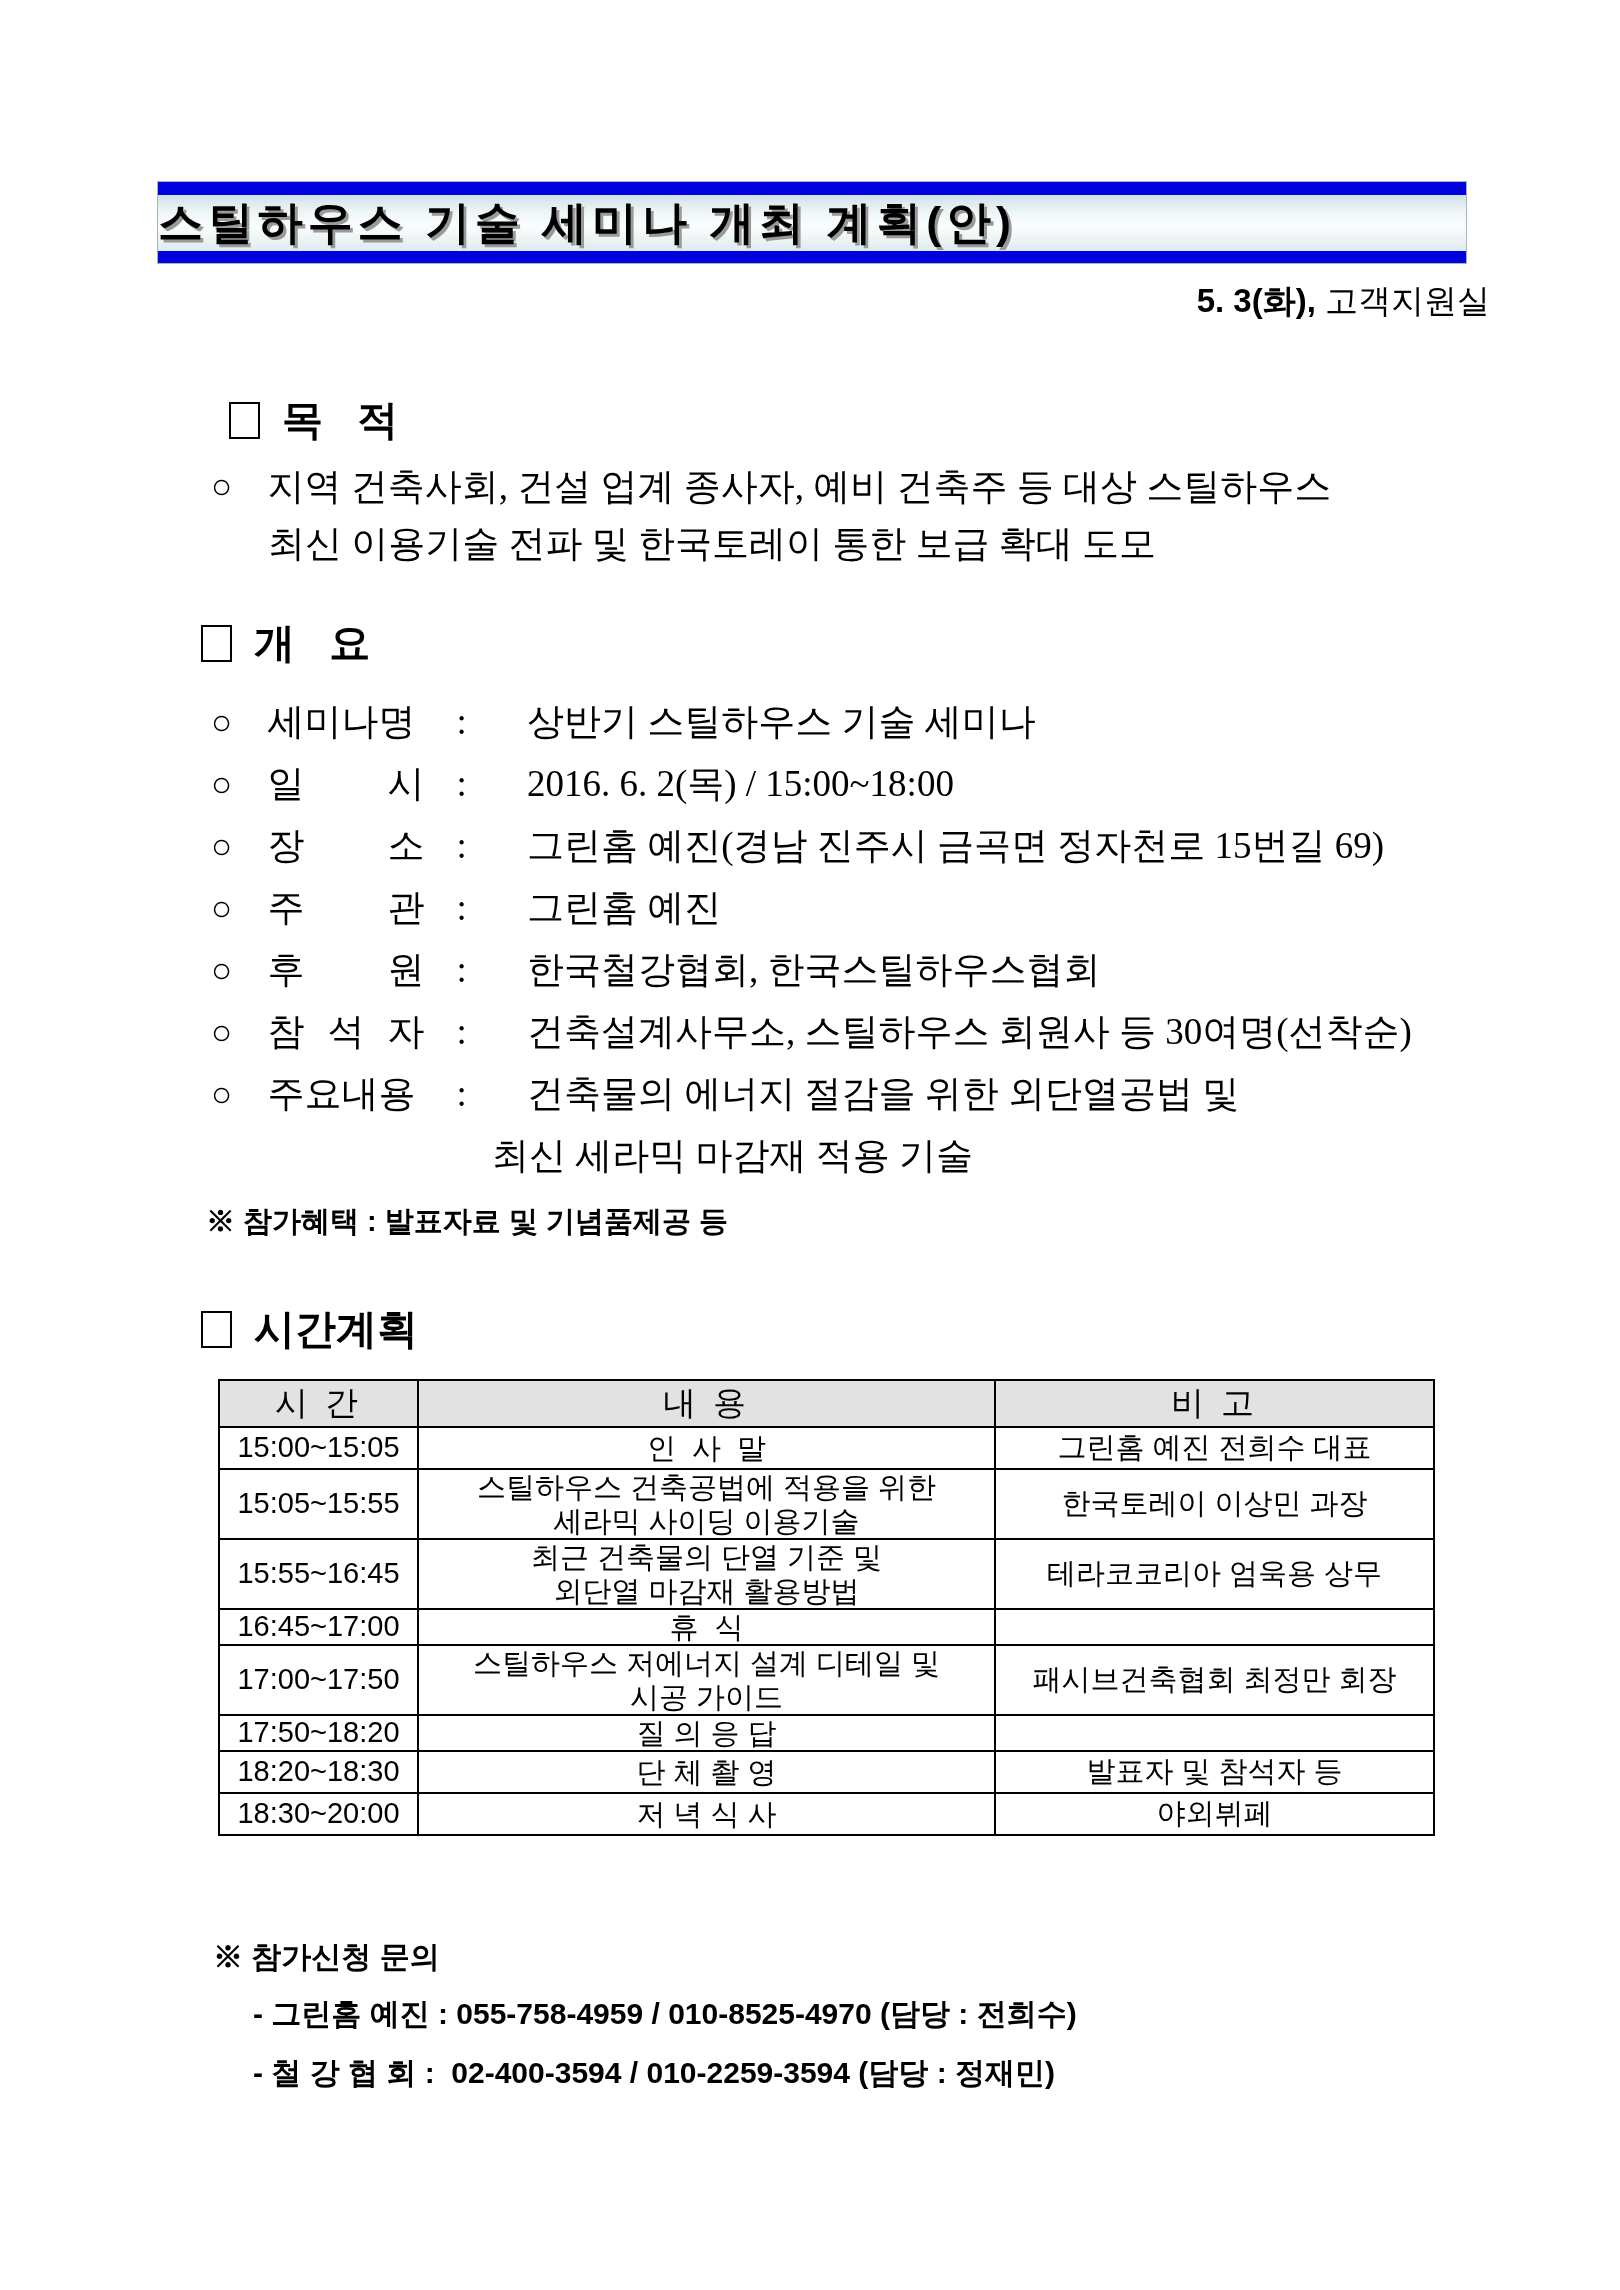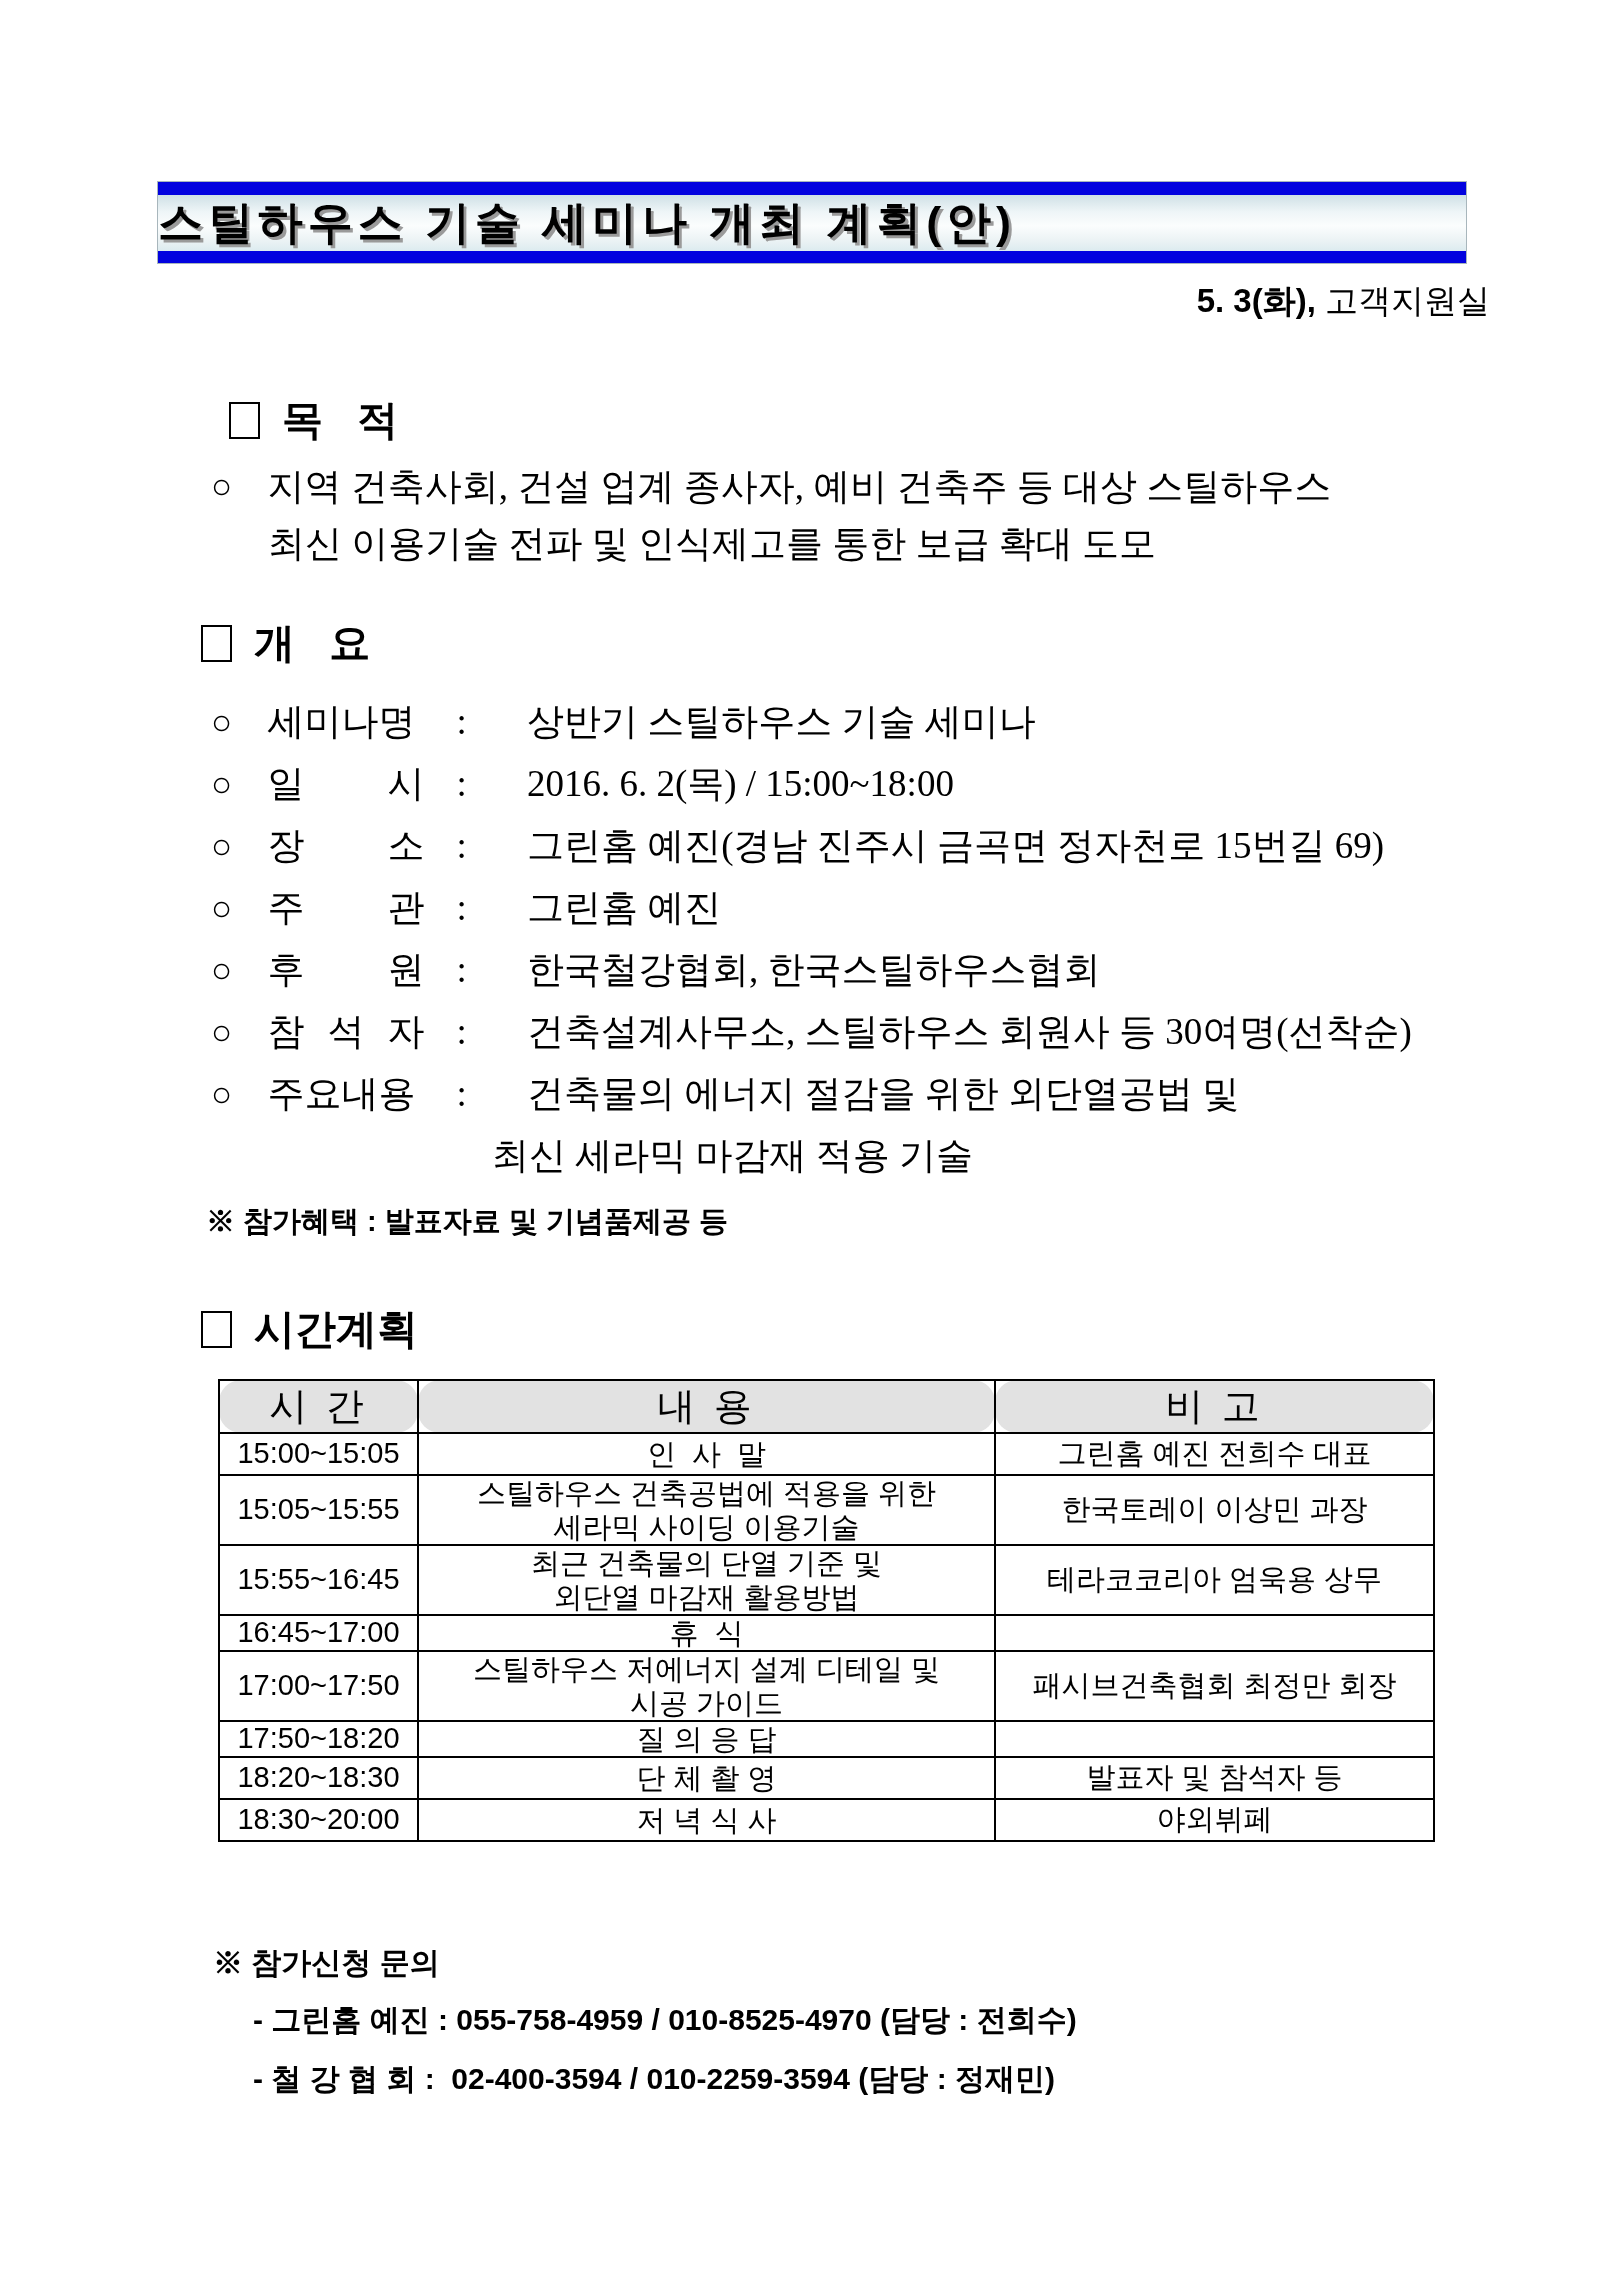--- a/index.html
+++ b/index.html
@@ -98,23 +98,22 @@
     font-size:29px;
   }
   table.schedule th, table.schedule td {
     border:2px solid #000;
     text-align:center; vertical-align:middle;
     padding:0;
     white-space:pre;
   }
   table.schedule th {
     background:#e2e2e2;
-    font-weight:normal; font-size:38px; letter-spacing:3.9px;
+    font-weight:normal; font-size:33px; letter-spacing:3.9px;
     height:43px;
-    border-radius:22px;
   }
   col.c1 { width:199px; } col.c2 { width:577px; } col.c3 { width:439px; }
   tr.single { height:30px; }
   tr.double { height:57px; }
   .cell-line { line-height:34px; }
   
   .footer-title {
     margin:100px 0 0 213px;
     font-family:"Liberation Sans", sans-serif;
     font-weight:bold; font-size:30px; line-height:41px;
@@ -144,21 +143,21 @@
   <div class="dateline"><span class="date-num">5. 3(화), </span><span class="date-dept">고객지원실</span></div>
 
   <div class="section-heading h-purpose">
     <span class="sq"></span>
     <span>목   적</span>
   </div>
   <div class="b-line first">
     <span class="bullet">○</span>
     <span>지역 건축사회, 건설 업계 종사자, 예비 건축주 등 대상 스틸하우스</span>
   </div>
-  <div class="cont-line">최신 이용기술 전파 및 인식제고를 통한 보급 확대 도모</div>
+  <div class="cont-line">최신 이용기술 전파 및 한국토레이 통한 보급 확대 도모</div>
 
   <div class="section-heading h-overview">
     <span class="sq"></span>
     <span>개   요</span>
   </div>
 
   <div class="kv-line first">
     <span class="bullet">○</span>
     <span class="kv-label">세미나명</span>
     <span class="kv-colon">:</span>

